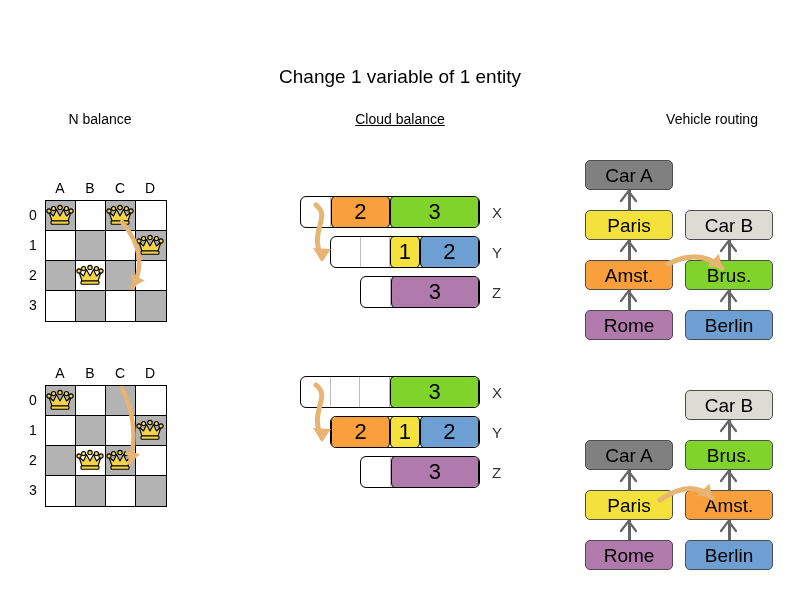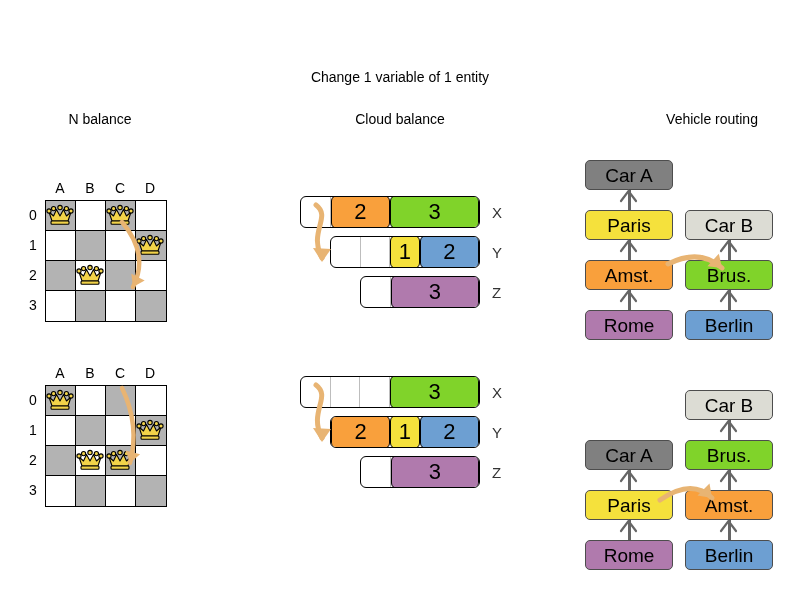--- a/index.html
+++ b/index.html
@@ -10,27 +10,27 @@
   }
   .page{position:absolute;inset:0;}
 
   
   #title{
     position:absolute;left:0;top:22px;width:800px;text-align:center;
     font-size:40px;line-height:46px;font-weight:400;letter-spacing:0px;
   }
   #subtitle{
     position:absolute;left:0;top:68px;width:800px;text-align:center;
-    font-size:14px;line-height:18px;
+    font-size:19px;line-height:18px;
   }
   .section-head{
     position:absolute;text-align:center;font-size:14px;line-height:19px;
   }
   #head-queens{left:20px;top:110px;width:160px;}
-  #head-cloud{left:320px;top:110px;width:160px;}
+  #head-cloud{left:320px;top:110px;width:160px;text-decoration:underline;}
   #head-vrp{left:622px;top:110px;width:180px;}
 
   
   .board{position:absolute;width:120px;height:120px;border:1.5px solid #000;box-sizing:content-box;}
   .cell{position:absolute;width:30px;height:30px;box-sizing:border-box;}
   .cell.dark{background:#b3b3b3;}
   .cell.light{background:#ffffff;}
   .cell.grid{border-right:1px solid #000;border-bottom:1px solid #000;}
   .colLabel{position:absolute;width:30px;text-align:center;font-size:14px;line-height:16px;}
   .rowLabel{position:absolute;width:16px;text-align:center;font-size:14px;line-height:16px;}

